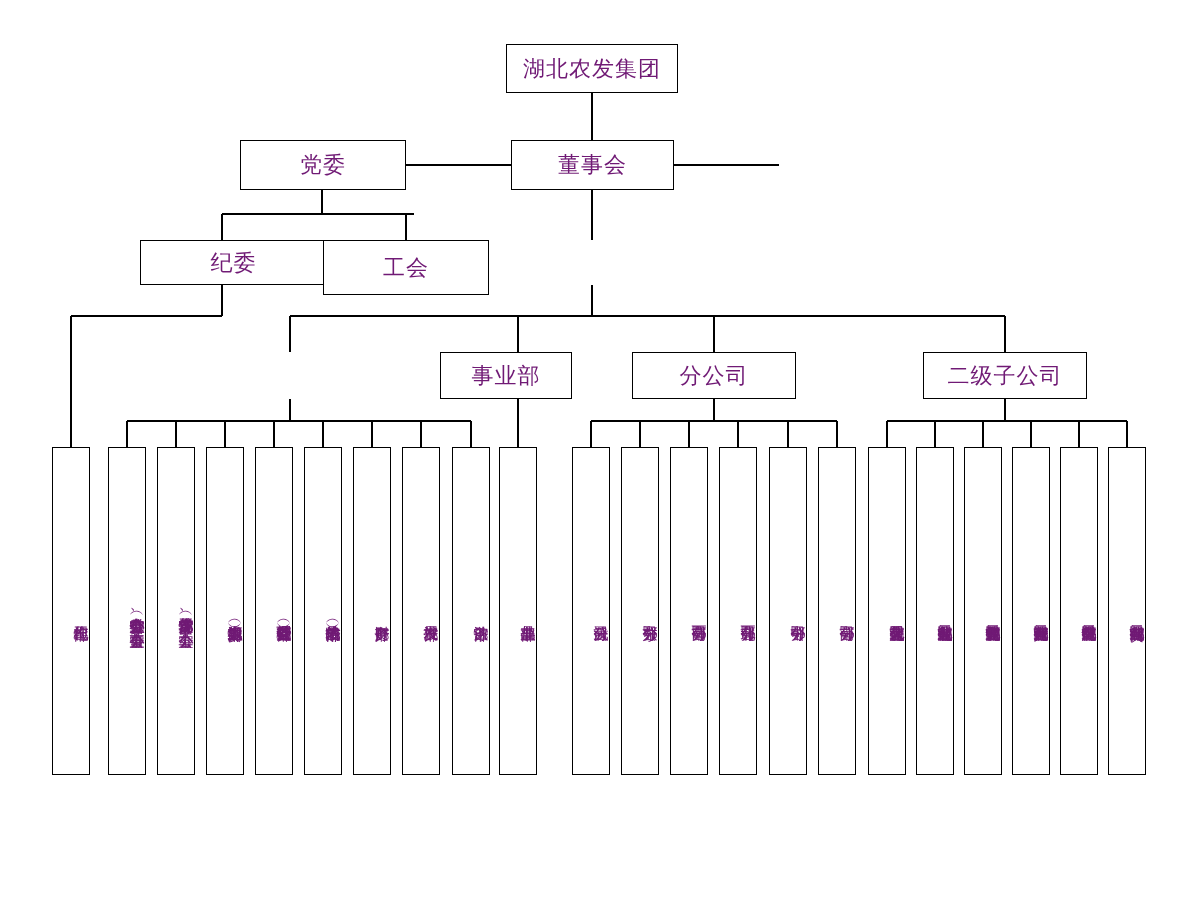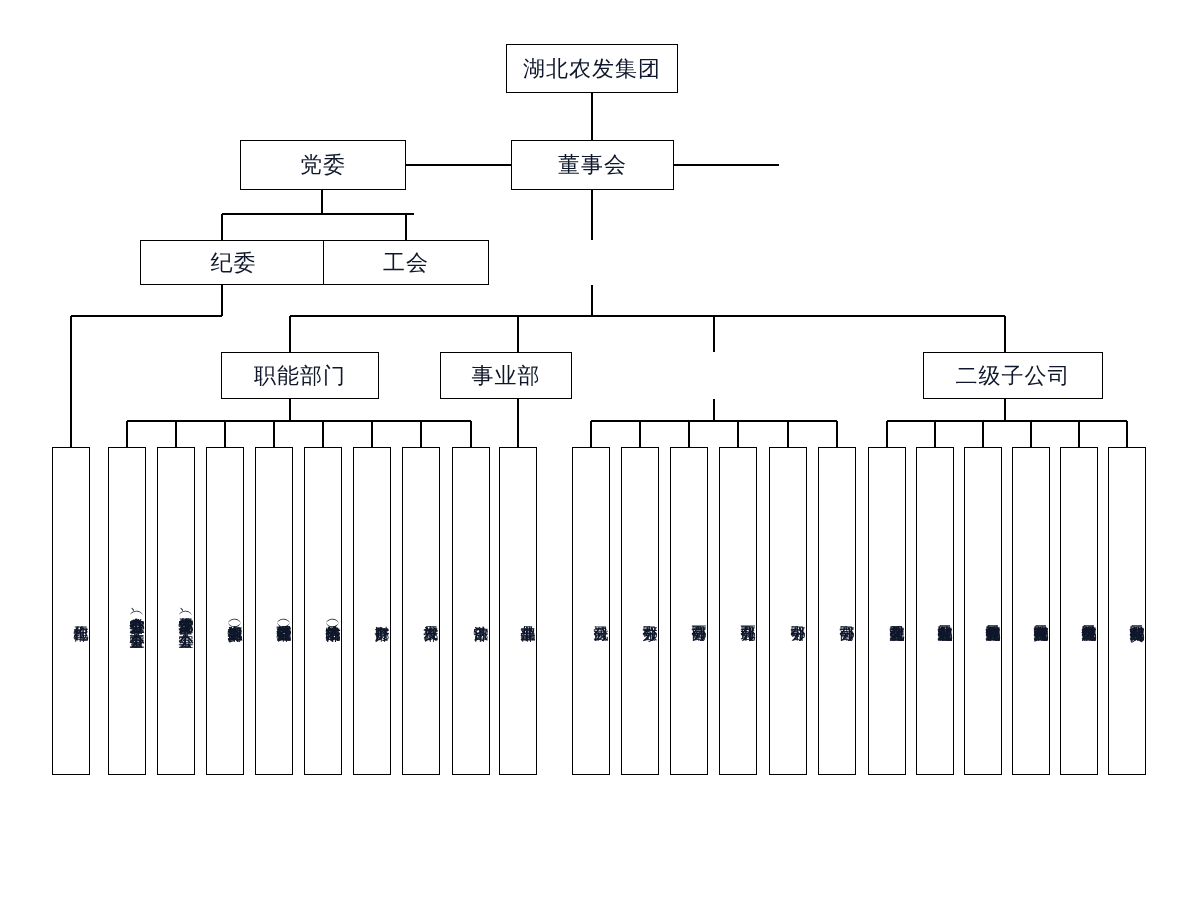--- a/index.html
+++ b/index.html
@@ -33,21 +33,21 @@
     shape-rendering: crispEdges;
   }
   .node-box {
     position: absolute;
     box-sizing: border-box;
     border: 1.3px solid #000000;
     background: #ffffff;
     display: flex;
     align-items: center;
     justify-content: center;
-    color: #0f172a;
+    color: #701a75;
   }
   .node-h {
     font-size: 22px;
     letter-spacing: 1px;
     white-space: nowrap;
   }
   .node-h.lvl1 { font-size: 22px; }
   .node-h.lvl2 { font-size: 22px; }
   .node-h.lvl3 { font-size: 22px; }
   .node-h.lvl4 { font-size: 22px; }
@@ -138,31 +138,31 @@
   <div class="node-box node-h lvl2" style="left:511px; top:140px; width:163px; height:50px;">
     <span>董事会</span>
   </div>
   <div class="node-box node-h lvl2" style="left:240px; top:140px; width:166px; height:50px;">
     <span>党委</span>
   </div>
 
   <div class="node-box node-h lvl3" style="left:140px; top:240px; width:187px; height:45px;">
     <span>纪委</span>
   </div>
-  <div class="node-box node-h lvl3" style="left:323px; top:240px; width:166px; height:45px;">
+  <div class="node-box node-h lvl3" style="left:323px; top:240px; width:166px; height:55px;">
     <span>工会</span>
   </div>
 
-  <div class="node-box node-h lvl4" style="left:221px; top:352px; width:158px; height:47px;">
-    <span>职能部门</span>
-  </div>
   <div class="node-box node-h lvl4" style="left:440px; top:352px; width:132px; height:47px;">
     <span>事业部</span>
   </div>
-  <div class="node-box node-h lvl4" style="left:923px; top:352px; width:180px; height:47px;">
+  <div class="node-box node-h lvl4" style="left:632px; top:352px; width:164px; height:47px;">
+    <span>分公司</span>
+  </div>
+  <div class="node-box node-h lvl4" style="left:923px; top:352px; width:164px; height:47px;">
     <span>二级子公司</span>
   </div>
 
   <div class="node-box node-v" style="left:52px; top:447px; width:38px; height:328px;">
     <span class="vtext">纪检工作部</span>
   </div>
   <div class="node-box node-v" style="left:108px; top:447px; width:38px; height:328px;">
     <span class="vtext">综合办公室（党委办公室、董事会办公室）</span>
   </div>
   <div class="node-box node-v" style="left:157px; top:447px; width:38px; height:328px;">

